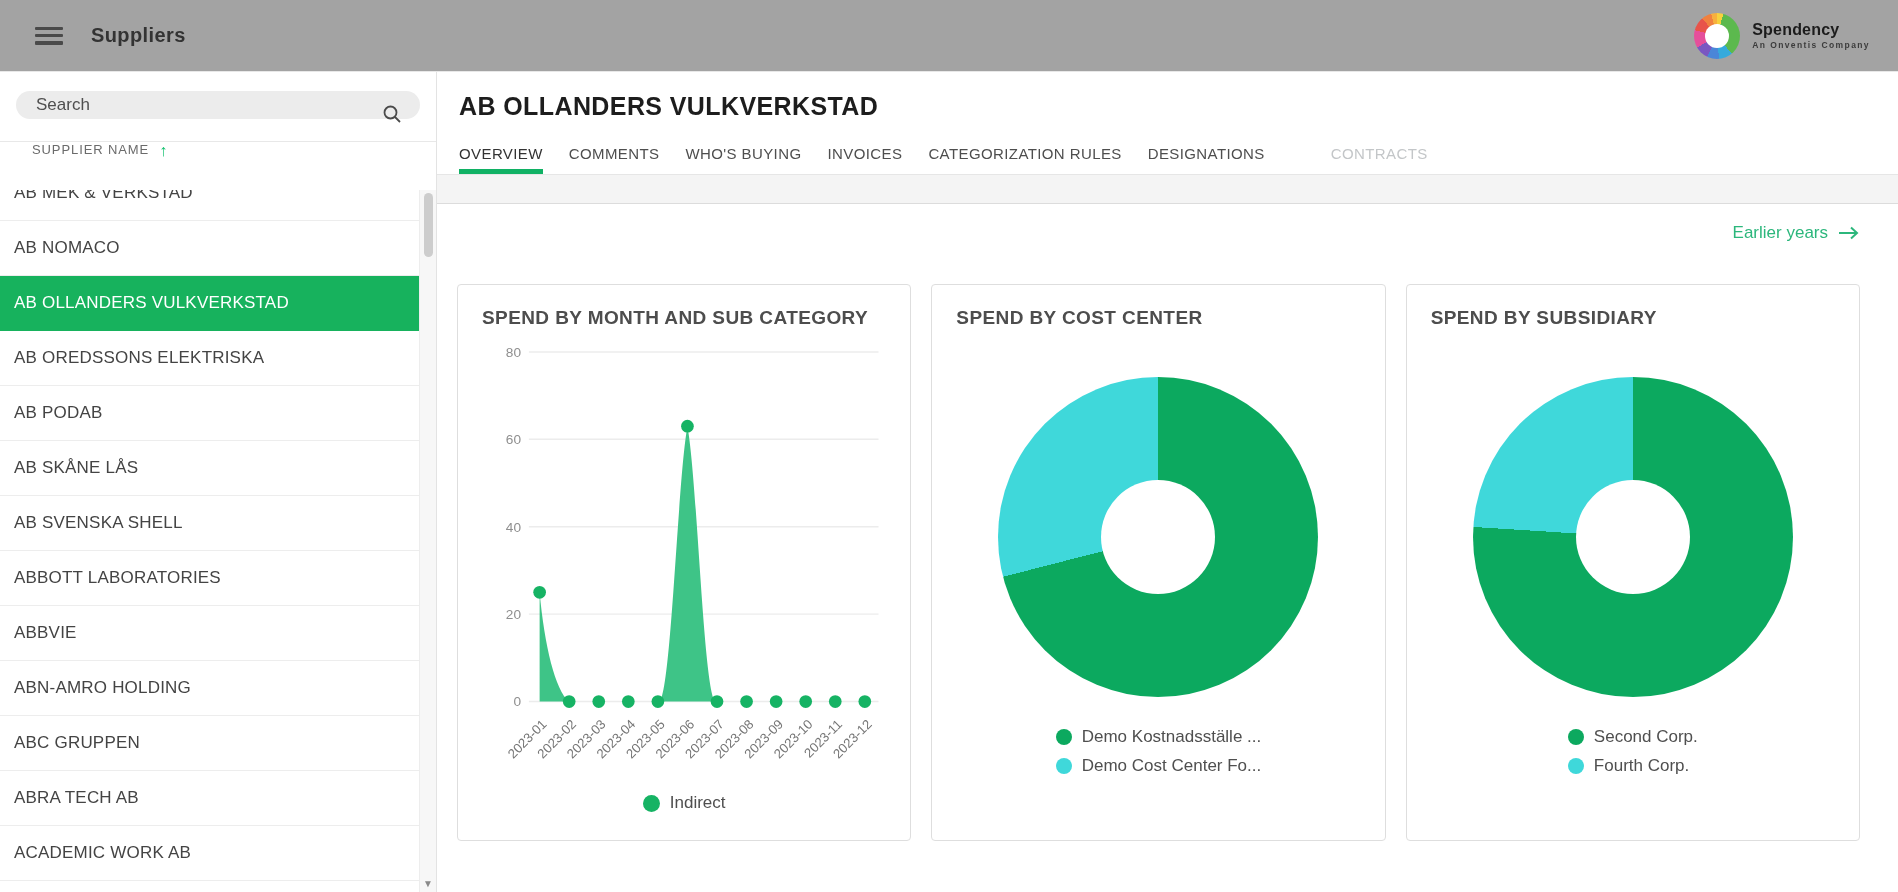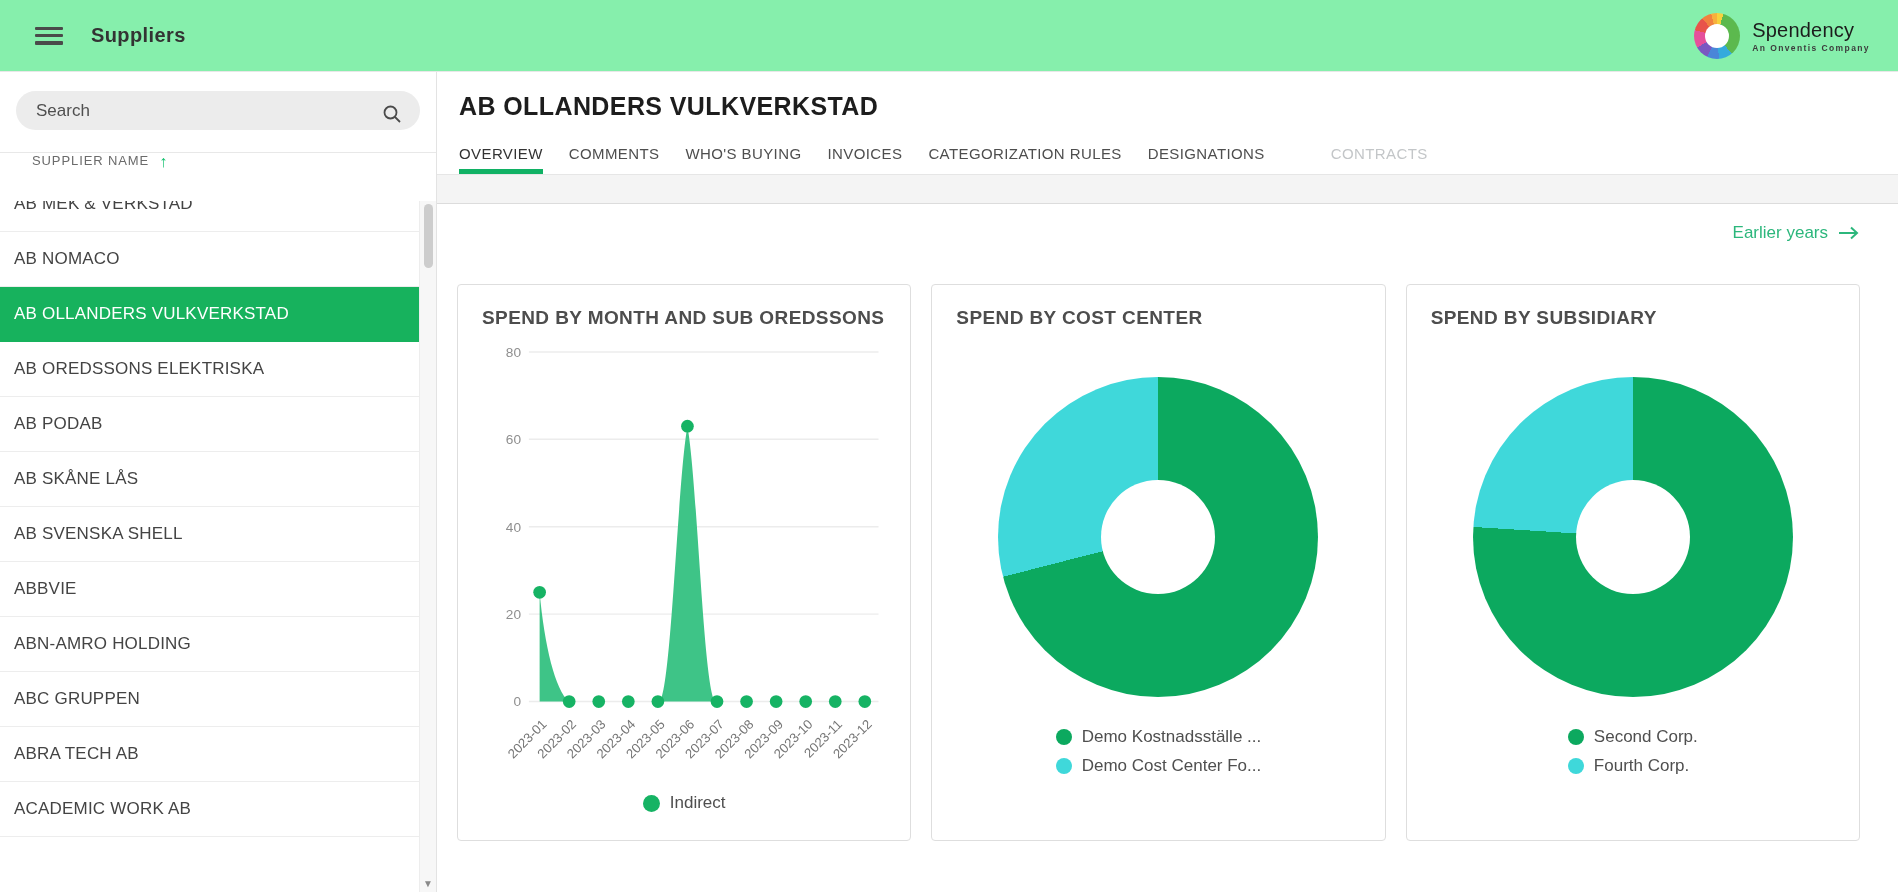--- a/index.html
+++ b/index.html
@@ -2,35 +2,35 @@
 <html><head>
 <meta charset="utf-8">
 <style>
   * { box-sizing: border-box; }
   html,body { margin:0; padding:0; }
   body {
     width:1898px; height:892px; overflow:hidden; background:#fff;
     font-family:"Liberation Sans","DejaVu Sans",sans-serif; color:#3f3f3f;
   }
   
-  .topbar { height:72px; display:flex; align-items:center; border-bottom:1px solid #e8e8e8; padding:0 20px 0 35px; background:#86efac; }
+  .topbar { height:72px; display:flex; align-items:center; border-bottom:1px solid #e8e8e8; padding:0 20px 0 35px; background:#a3a3a3; }
   .hamburger { width:28px; height:18px; display:flex; flex-direction:column; justify-content:space-between; cursor:pointer; }
   .hamburger span { display:block; height:3.5px; background:#4a4a4a; border-radius:1px; }
   .app-title { margin-left:28px; font-size:20px; font-weight:700; color:#333; letter-spacing:0.4px; }
   .logo { margin-left:auto; display:flex; align-items:center; gap:12px; padding-right:8px; }
   .logo-ring { position:relative; width:46px; height:46px; border-radius:50%;
     background:conic-gradient(#f7d13d 0deg 16deg,#5cb94e 16deg 140deg,#35aadc 140deg 175deg,#4a86d8 175deg 205deg,#7a57c1 205deg 240deg,#e54f9b 240deg 285deg,#e8534a 285deg 320deg,#f0813f 320deg 345deg,#f7b03d 345deg 360deg); }
   .logo-ring::after { content:""; position:absolute; left:50%; top:50%; width:24px; height:24px; margin:-12px 0 0 -12px; border-radius:50%; background:#fff; }
-  .brand-name { font-size:20px; font-weight:400; color:#1c1c1c; letter-spacing:0.2px; }
+  .brand-name { font-size:16px; font-weight:700; color:#1c1c1c; letter-spacing:0.2px; }
   .brand-tagline { font-size:8.5px; font-weight:600; color:#3c3c3c; letter-spacing:1.4px; margin-top:1px; }
   
   .shell { display:flex; height:820px; }
   .sidebar { width:437px; flex:none; border-right:1px solid #e3e3e3; display:flex; flex-direction:column; background:#fff; }
   .search-wrap { position:relative; padding:19px 16px 22px 16px; border-bottom:1px solid #e8e8e8; }
-  .search-input { width:100%; height:39px; border:none; outline:none; background:#ececec; border-radius:22px; padding:0 50px 0 20px; font-size:17px; color:#737373; font-family:inherit; }
+  .search-input { width:100%; height:28px; border:none; outline:none; background:#ececec; border-radius:22px; padding:0 50px 0 20px; font-size:17px; color:#737373; font-family:inherit; }
   .search-input::placeholder { color:#4f4f4f; opacity:1; }
   .search-icon { position:absolute; right:34px; top:32px; }
   .sort-header { height:48px; display:flex; padding-left:32px; font-size:13px; color:#6b6b6b; letter-spacing:0.9px; cursor:pointer; }
   .sort-arrow { color:#12c06e; font-size:16px; font-weight:700; margin-left:10px; }
   .list-area { flex:1; display:flex; overflow:hidden; }
   .list { flex:1; overflow:hidden; }
   .srow { height:55px; display:flex; align-items:center; padding:0 14px; font-size:17px; color:#444; border-bottom:1px solid #ededed; letter-spacing:0.2px; cursor:pointer; background:#fff; white-space:nowrap; }
   .srow.clipped { margin-top:-24px; }
   .srow.selected { background:#17b25d; color:#fff; border-bottom-color:#17b25d; }
   .sb { width:17px; flex:none; background:#f7f7f7; border-left:1px solid #ededed; position:relative; }
@@ -94,20 +94,21 @@
     </div>
     <div class="list-area">
       <div class="list" id="supplier-list">
           <div class="srow clipped">AB MEK &amp; VERKSTAD</div>
           <div class="srow">AB NOMACO</div>
           <div class="srow selected">AB OLLANDERS VULKVERKSTAD</div>
           <div class="srow">AB OREDSSONS ELEKTRISKA</div>
           <div class="srow">AB PODAB</div>
           <div class="srow">AB SKÅNE LÅS</div>
           <div class="srow">AB SVENSKA SHELL</div>
+          <div class="srow">ABBOTT LABORATORIES</div>
           <div class="srow">ABBVIE</div>
           <div class="srow">ABN-AMRO HOLDING</div>
           <div class="srow">ABC GRUPPEN</div>
           <div class="srow">ABRA TECH AB</div>
           <div class="srow">ACADEMIC WORK AB</div>
         </div>
       <div class="sb">
         <div class="sb-thumb"></div>
         <div class="sb-arrow">▼</div>
       </div>
@@ -131,21 +132,21 @@
     <div class="content">
       <div class="earlier">
         <span>Earlier years</span>
         <svg width="22" height="14" viewBox="0 0 22 14">
           <line x1="1" y1="7" x2="19" y2="7" stroke="#2cb77c" stroke-width="2"></line>
           <polyline points="13,1.5 19,7 13,12.5" fill="none" stroke="#2cb77c" stroke-width="2"></polyline>
         </svg>
       </div>
       <div class="cards">
         <section class="card">
-          <h2 class="card-title">SPEND BY MONTH AND SUB OREDSSONS</h2>
+          <h2 class="card-title">SPEND BY MONTH AND SUB CATEGORY</h2>
           <svg class="chart-svg" id="area-chart" viewBox="0 0 414 452">
               <line x1="48" y1="374" x2="406" y2="374" stroke="#ececec" stroke-width="1.5"></line>
               <text x="40" y="379" text-anchor="end" font-size="14" fill="#8f8f8f">0</text>
               <line x1="48" y1="284.5" x2="406" y2="284.5" stroke="#ececec" stroke-width="1.5"></line>
               <text x="40" y="289.5" text-anchor="end" font-size="14" fill="#8f8f8f">20</text>
               <line x1="48" y1="195" x2="406" y2="195" stroke="#ececec" stroke-width="1.5"></line>
               <text x="40" y="200" text-anchor="end" font-size="14" fill="#8f8f8f">40</text>
               <line x1="48" y1="105.5" x2="406" y2="105.5" stroke="#ececec" stroke-width="1.5"></line>
               <text x="40" y="110.5" text-anchor="end" font-size="14" fill="#8f8f8f">60</text>
               <line x1="48" y1="16" x2="406" y2="16" stroke="#ececec" stroke-width="1.5"></line>

